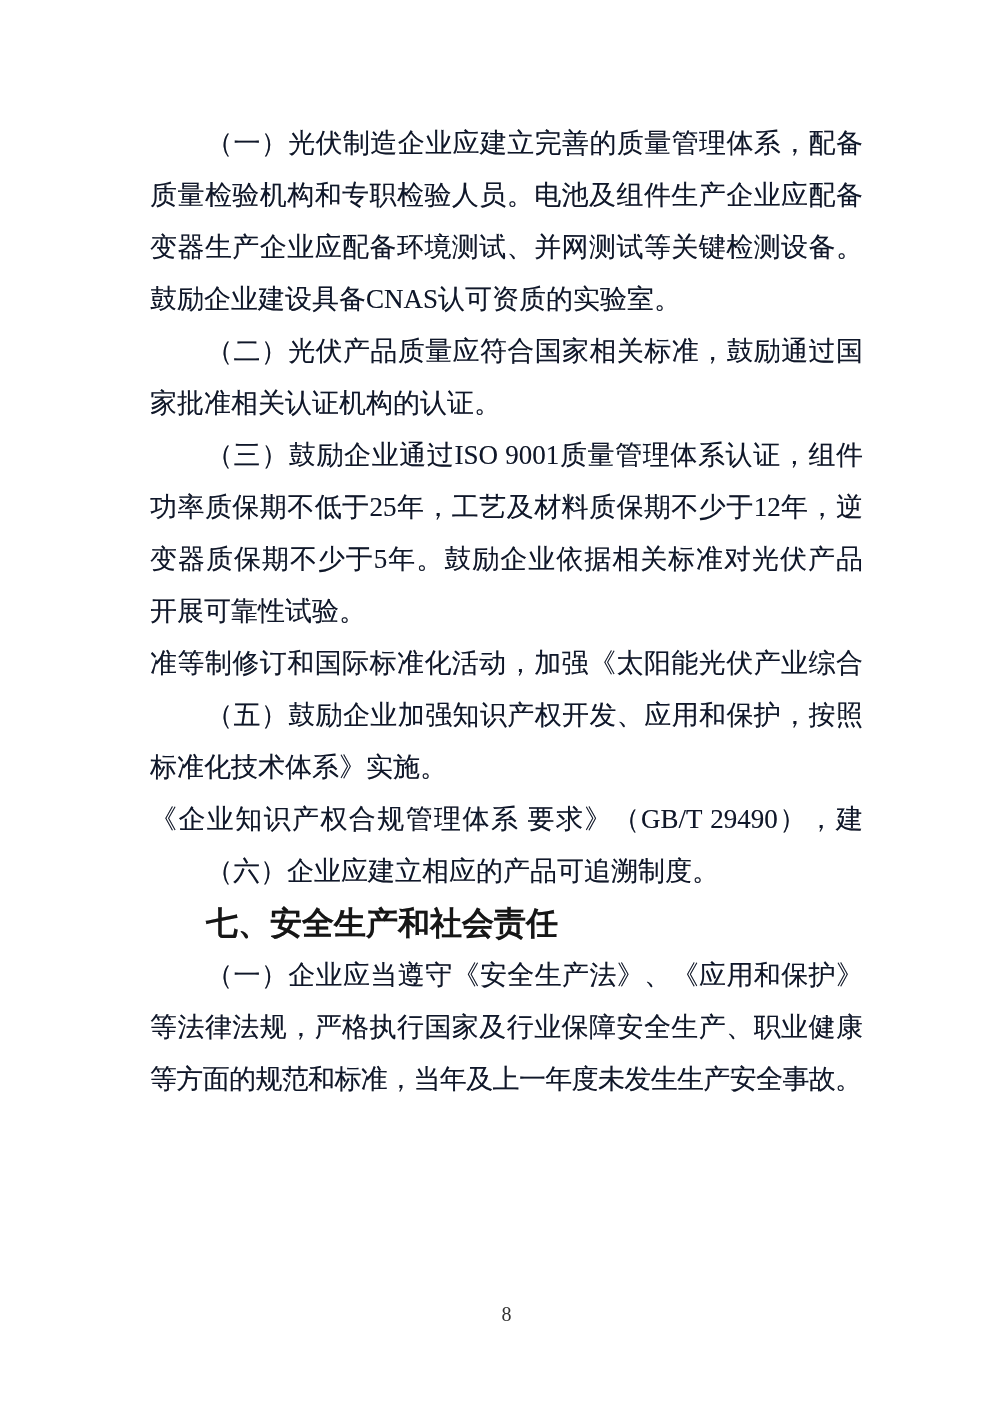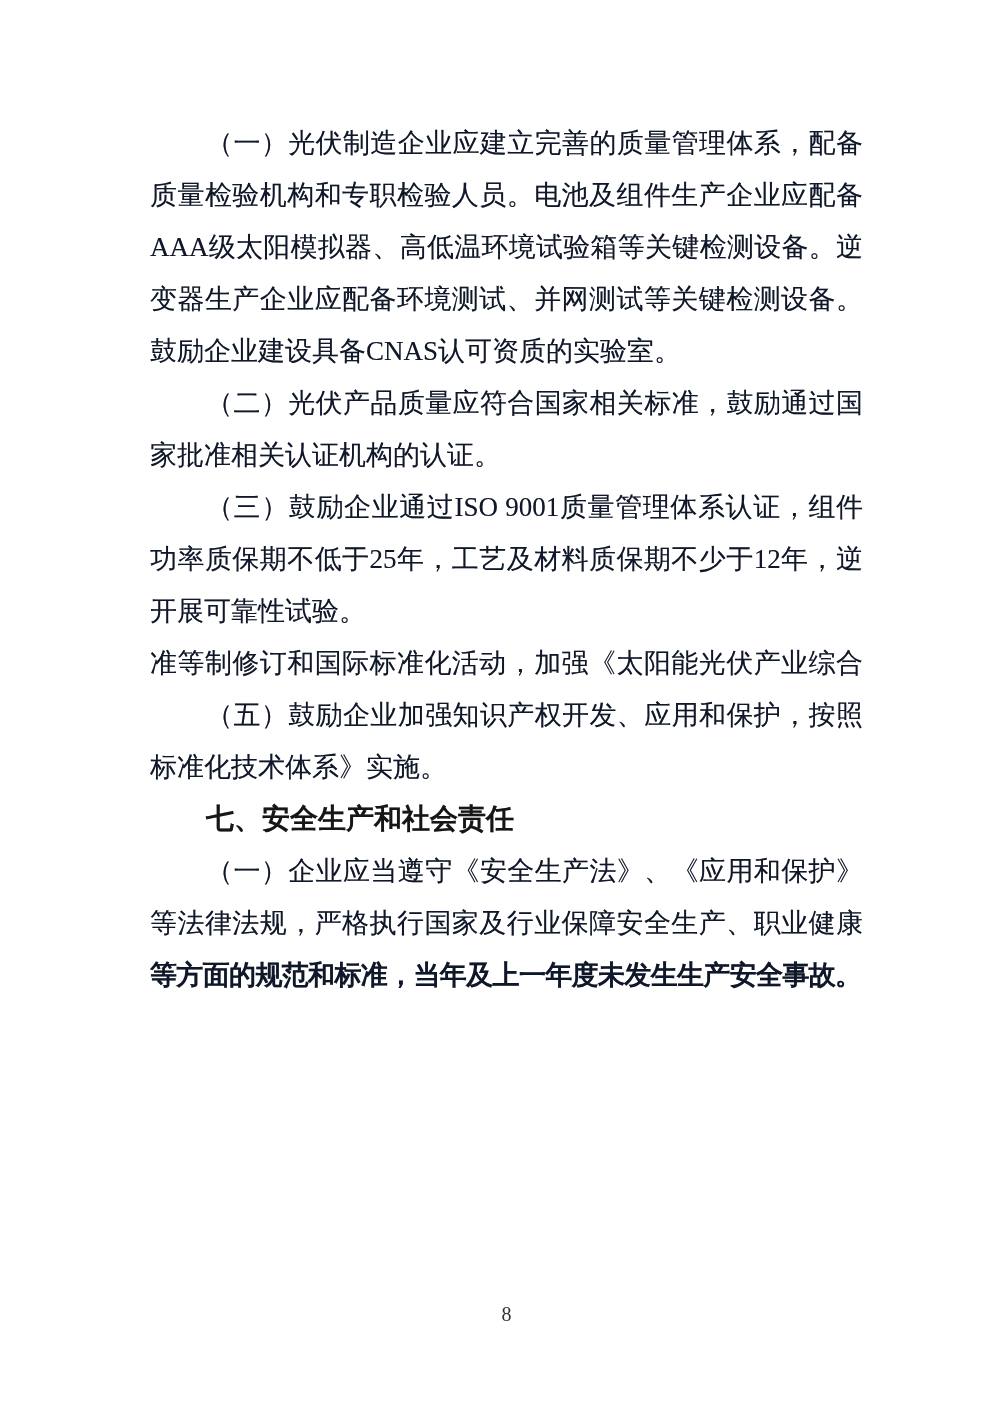--- a/index.html
+++ b/index.html
@@ -40,60 +40,61 @@
   .line.end {
     white-space: nowrap;
     text-align: center;
     text-align-last: left;
   }
   .line.tight {
     white-space: nowrap;
     text-align: right;
     text-align-last: left;
     letter-spacing: -0.65px;
-    font-weight: bold;
   }
   .line.heading {
     font-family: "Liberation Sans", "DejaVu Sans", sans-serif;
     font-weight: bold;
     color: #161616;
     text-align: left;
     text-align-last: left;
     white-space: nowrap;
     text-indent: 56px;
-    font-size: 28px;
+    font-size: 32px;
   }
   .pagefooter {
     position: absolute;
     top: 1294px;
     left: 150px;
     width: 713px;
     text-align: center;
     font-size: 20px;
     line-height: 40px;
     color: #333333;
   }
 </style>
 </head>
 <body>
 
 <div class="page">
   <div class="textblock">
     <div class="line indent">（一）光伏制造企业应建立完善的质量管理体系，配备</div>
     <div class="line">质量检验机构和专职检验人员。电池及组件生产企业应配备</div>
-    <div class="line">AAA级太阳模拟器、高低温环境试验箱等关键检测设备。逆</div>
     <div class="line">变器生产企业应配备环境测试、并网测试等关键检测设备。</div>
     <div class="line end">鼓励企业建设具备CNAS认可资质的实验室。</div>
     <div class="line indent">（二）光伏产品质量应符合国家相关标准，鼓励通过国</div>
     <div class="line end">家批准相关认证机构的认证。</div>
     <div class="line indent">（三）鼓励企业通过ISO 9001质量管理体系认证，组件</div>
     <div class="line">功率质保期不低于25年，工艺及材料质保期不少于12年，逆</div>
+    <div class="line">变器质保期不少于5年。鼓励企业依据相关标准对光伏产品</div>
     <div class="line end">开展可靠性试验。</div>
     <div class="line">准等制修订和国际标准化活动，加强《太阳能光伏产业综合</div>
     <div class="line indent">（五）鼓励企业加强知识产权开发、应用和保护，按照</div>
     <div class="line end">标准化技术体系》实施。</div>
+    <div class="line">《企业知识产权合规管理体系 要求》（GB/T 29490），建</div>
+    <div class="line indent end">（六）企业应建立相应的产品可追溯制度。</div>
     <div class="line heading">七、安全生产和社会责任</div>
     <div class="line indent">（一）企业应当遵守《安全生产法》、《应用和保护》</div>
     <div class="line">等法律法规，严格执行国家及行业保障安全生产、职业健康</div>
     <div class="line tight">等方面的规范和标准，当年及上一年度未发生生产安全事故。</div>
   </div>
   <div class="pagefooter">8</div>
 </div>
 
 </body></html>

